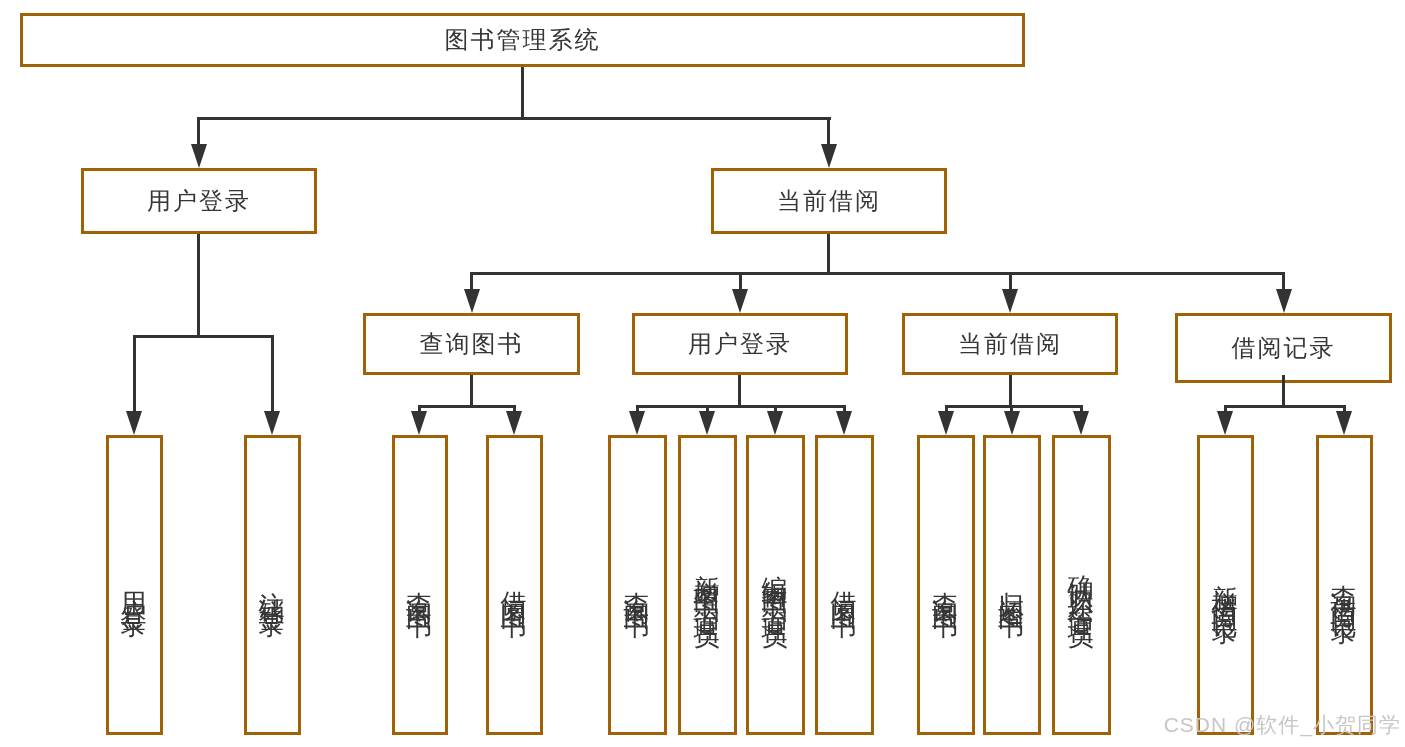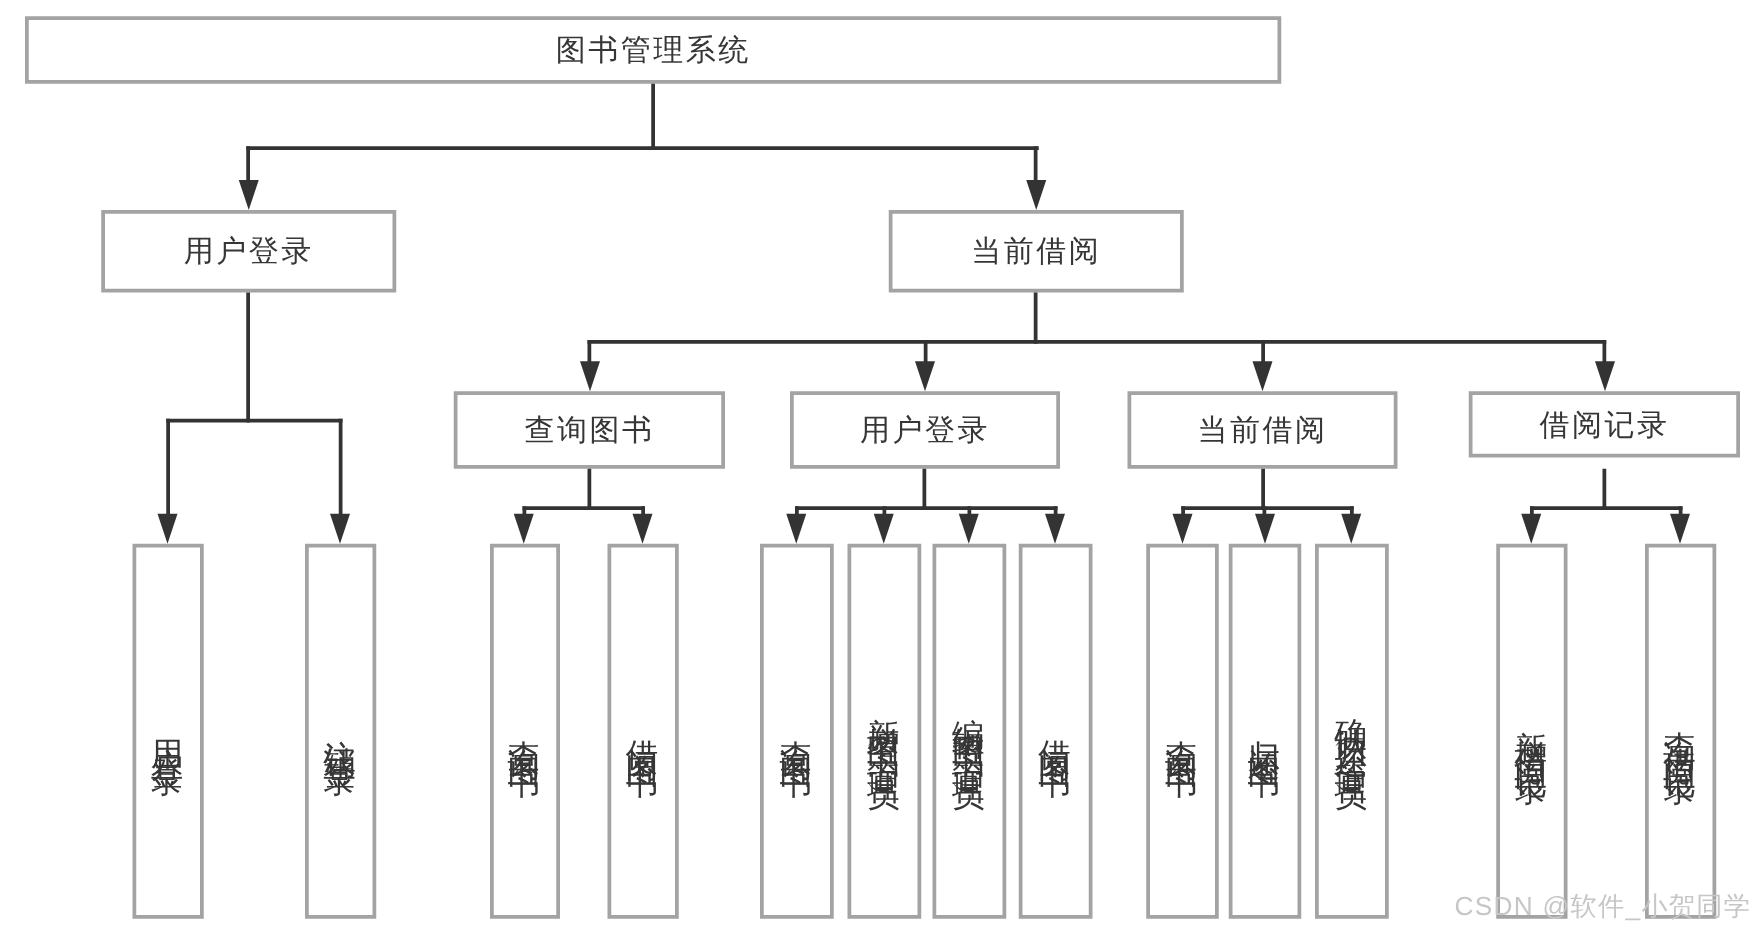--- a/index.html
+++ b/index.html
@@ -1,21 +1,21 @@
 <!DOCTYPE html>
 <html><head>
 <meta charset="utf-8">
 <style>
   html,body { margin:0; padding:0; background:#ffffff; }
   .canvas {
     position:relative; width:1405px; height:747px; background:#ffffff;
     overflow:hidden; font-family:"Liberation Sans", sans-serif;
   }
   .node {
-    position:absolute; box-sizing:border-box; border:3px solid #a3a3a3;
+    position:absolute; box-sizing:border-box; border:3px solid #a16207;
     background:#ffffff; color:#363636; display:flex;
     align-items:center; justify-content:center; text-align:center;
   }
   .hbox { font-size:24px; letter-spacing:2px; }
   .vbox {
     writing-mode:vertical-rl; text-orientation:mixed;
     font-size:26px; letter-spacing:7px; top:435px; height:300px;
   }
   .vline, .hline { position:absolute; background:#333333; }
   .arrow {
@@ -34,21 +34,21 @@
 <div class="canvas">
 
   <div class="node hbox" style="left:20px;top:13px;width:1005px;height:54px">图书管理系统</div>
 
   <div class="node hbox" style="left:81px;top:168px;width:236px;height:66px">用户登录</div>
   <div class="node hbox" style="left:711px;top:168px;width:236px;height:66px">当前借阅</div>
 
   <div class="node hbox" style="left:363px;top:313px;width:217px;height:62px">查询图书</div>
   <div class="node hbox" style="left:632px;top:313px;width:216px;height:62px">用户登录</div>
   <div class="node hbox" style="left:902px;top:313px;width:216px;height:62px">当前借阅</div>
-  <div class="node hbox" style="left:1175px;top:313px;width:217px;height:53px">借阅记录</div>
+  <div class="node hbox" style="left:1175px;top:313px;width:217px;height:70px">借阅记录</div>
 
   <div class="node vbox" style="left:106px;width:57px">用户登录</div>
   <div class="node vbox" style="left:244px;width:57px">注销登录</div>
 
   <div class="node vbox" style="left:392px;width:56px">查询图书</div>
   <div class="node vbox" style="left:486px;width:57px">借阅图书</div>
 
   <div class="node vbox" style="left:608px;width:59px">查询图书</div>
   <div class="node vbox" style="left:678px;width:59px">新增图书（管理员）</div>
   <div class="node vbox" style="left:746px;width:59px">编辑图书（管理员）</div>

